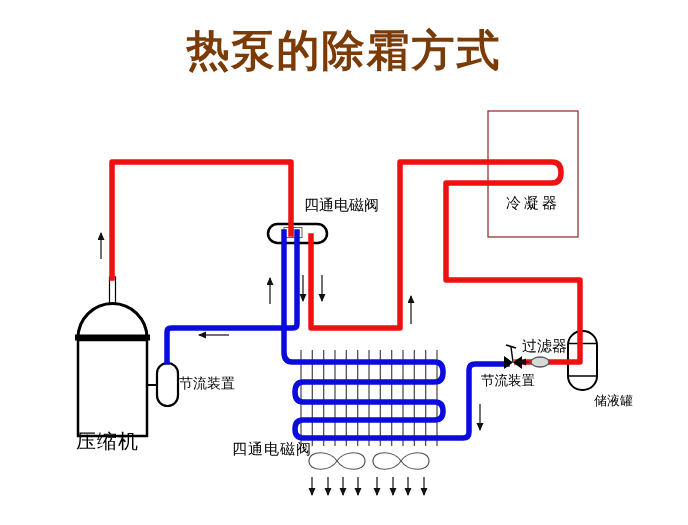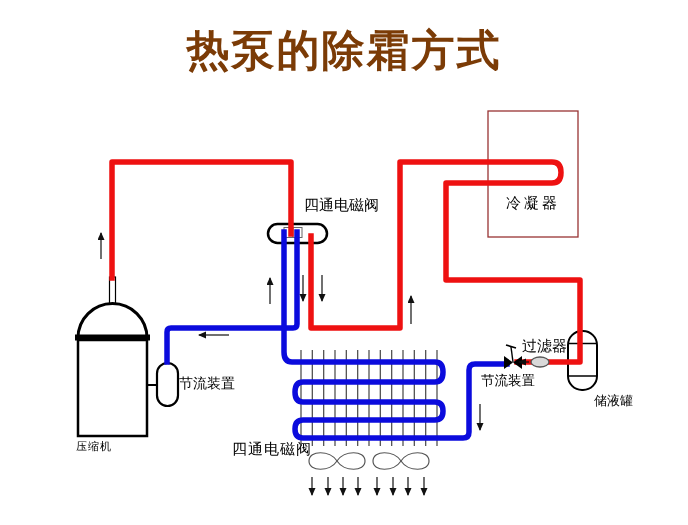--- a/index.html
+++ b/index.html
@@ -16,21 +16,21 @@
     font-family:"Liberation Sans","DejaVu Sans",sans-serif;overflow:hidden;
   }
   .stage{position:absolute;left:0;top:0;width:688px;height:398px;}
   .title{
     position:absolute;left:0;top:22px;width:688px;text-align:center;
     font-size:43px;font-weight:bold;color:var(--title-color);letter-spacing:2px;
   }
   .lbl{position:absolute;color:#000;white-space:nowrap;line-height:1.1;}
   .lbl-fourway{left:304px;top:197px;font-size:15px;}
   .lbl-condenser{left:488px;top:195px;width:90px;text-align:center;font-size:15px;letter-spacing:3px;}
-  .lbl-compressor{left:76px;top:440px;font-size:11px;letter-spacing:1px;}
+  .lbl-compressor{left:76px;top:430px;font-size:20px;letter-spacing:1px;}
   .lbl-separator{left:179px;top:376px;font-size:14px;}
   .lbl-hx{left:232px;top:441px;font-size:15px;letter-spacing:1px;}
   .lbl-filter{left:522px;top:338px;font-size:15px;}
   .lbl-throttle{left:481px;top:374px;font-size:13.5px;}
   .lbl-tank{left:562px;top:394px;font-size:13px;margin-left:32px;}
   svg .hot{stroke:var(--hot-pipe);stroke-width:5.5;fill:none;stroke-linejoin:round;stroke-linecap:square;}
   svg .cold{stroke:var(--cold-pipe);stroke-width:5.5;fill:none;stroke-linejoin:round;stroke-linecap:square;}
   svg .comp{stroke:var(--outline);fill:#ffffff;}
   svg .fin{stroke:var(--fin);stroke-width:1.2;}
   svg .arrow{stroke:#111;stroke-width:1.2;fill:none;}

